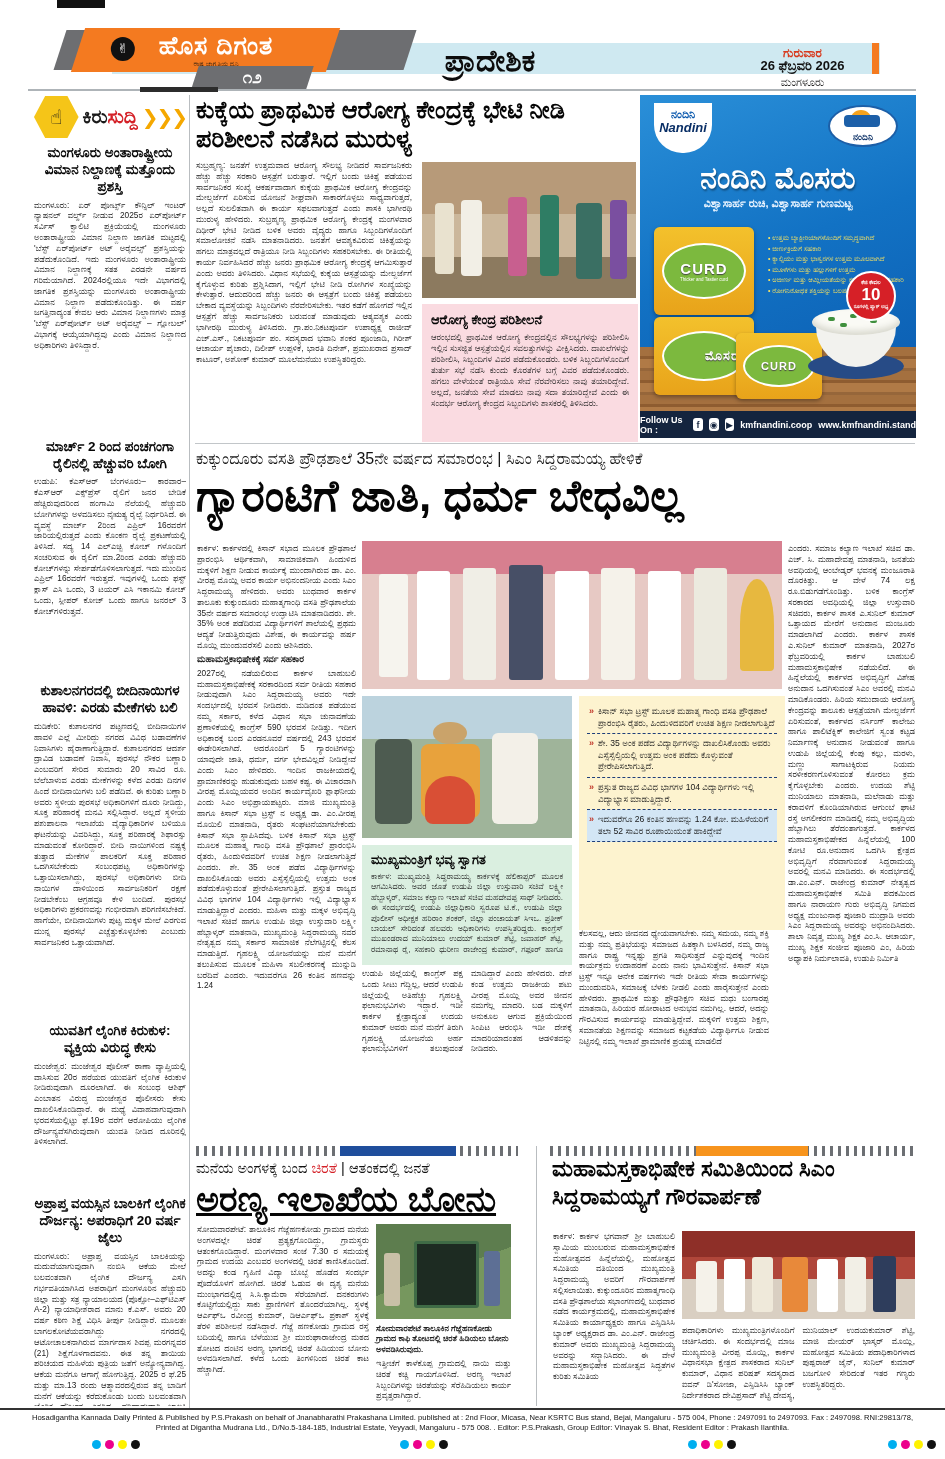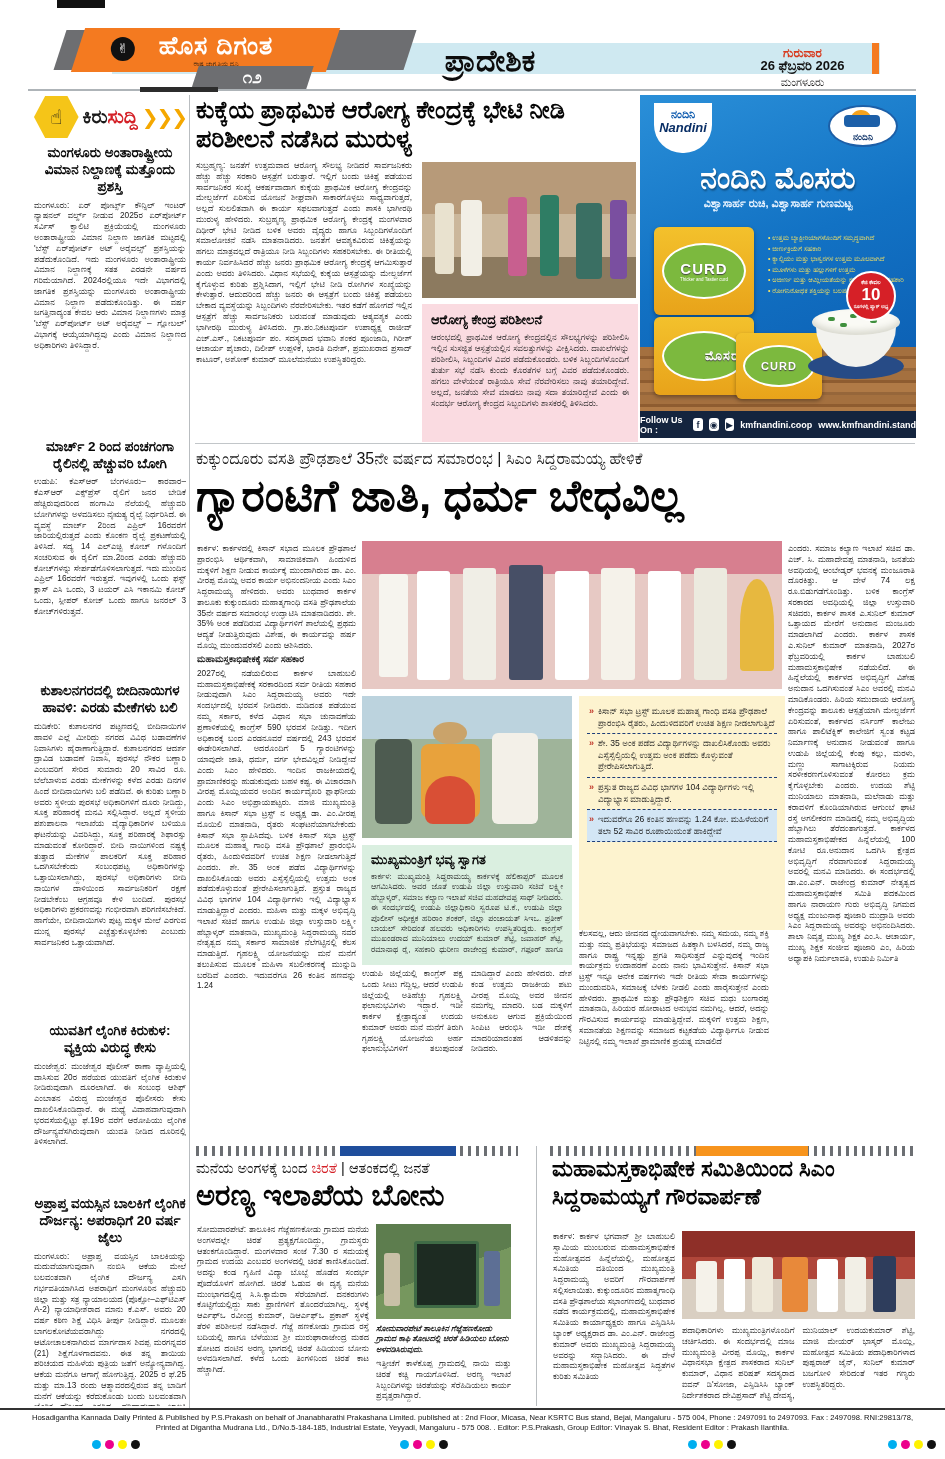--- a/index.html
+++ b/index.html
@@ -289,28 +289,28 @@
   <div class="abs hatch" style="left:196px;top:1146px;width:322px;">
     <div class="solidseg" style="left:144px;width:116px;background:#1f4e9c;"></div>
   </div>
   <div class="abs hatch" style="left:550px;top:1146px;width:365px;">
     <div class="solidseg" style="left:146px;width:112px;background:#f7941d;"></div>
   </div>
   <div class="abs vline" style="left:536px;top:1146px;height:260px;"></div>
 
   <div class="abs" style="left:196px;top:1160px;width:322px;height:246px;overflow:hidden;">
     <div class="kicker" style="font-size:14.5px;"><span>ಮನೆಯ ಅಂಗಳಕ್ಕೆ ಬಂದ </span><span style="color:#d42027;">ಚಿರತೆ</span><span> | ಆತಂಕದಲ್ಲಿ ಜನತೆ</span></div>
-    <div class="headline" style="font-size:29px;margin-top:2px;">ಅರಣ್ಯ ಇಲಾಖೆಯ ಬೋನು</div>
+    <div class="headline" style="font-size:35px;margin-top:2px;text-decoration:underline;">ಅರಣ್ಯ ಇಲಾಖೆಯ ಬೋನು</div>
     <div class="bodytxt" style="position:absolute;left:1px;top:64px;width:172px;height:182px;">ಸೋಮವಾರಪೇಟೆ: ತಾಲೂಕಿನ ಗೆಜ್ಜೆಹಣಕೋಡು ಗ್ರಾಮದ ಮನೆಯ ಅಂಗಳದಲ್ಲೇ ಚಿರತೆ ಪ್ರತ್ಯಕ್ಷಗೊಂಡಿದ್ದು, ಗ್ರಾಮಸ್ಥರು ಆತಂಕಗೊಂಡಿದ್ದಾರೆ. ಮಂಗಳವಾರ ಸಂಜೆ 7.30 ರ ಸಮಯಕ್ಕೆ ಗ್ರಾಮದ ಉದಯ ಎಂಬವರ ಅಂಗಳದಲ್ಲಿ ಚಿರತೆ ಕಾಣಿಸಿಕೊಂಡಿದೆ. ಅದನ್ನು ಕಂಡ ಗೃಹಿಣಿ ವಿದ್ಯಾ ಬೊಬ್ಬೆ ಹೊಡೆದ ಸಂದರ್ಭ ಪೊದೆಯೊಳಗೆ ಹೋಗಿದೆ. ಚಿರತೆ ಓಡುವ ಈ ದೃಶ್ಯ ಮನೆಯ ಮುಂಭಾಗದಲ್ಲಿದ್ದ ಸಿ.ಸಿ.ಕ್ಯಾಮೆರಾ ಸೆರೆಯಾಗಿದೆ. ದನಕರುಗಳು ಕೊಟ್ಟಿಗೆಯಲ್ಲಿದ್ದು ಸಾಕು ಪ್ರಾಣಿಗಳಿಗೆ ತೊಂದರೆಯಾಗಿಲ್ಲ. ಸ್ಥಳಕ್ಕೆ ಆರ್ಎಫ್ಒ ರವೀಂದ್ರ ಕುಮಾರ್, ಡಿಆರ್ಎಫ್ಒ ಪ್ರಕಾಶ್ ಸ್ಥಳಕ್ಕೆ ತೆರಳಿ ಪರಿಶೀಲನೆ ನಡೆಸಿದ್ದಾರೆ. ಗೆಜ್ಜೆ ಹಣಕೋಡು ಗ್ರಾಮದ ರಸ್ತೆ ಬದಿಯಲ್ಲಿ ಹಾಗೂ ಬೆಳೆಯುವ ಶ್ರೀ ಮುರುಘಾರಾಜೇಂದ್ರ ಮಠದ ತೋಟದ ದಂಟಿನ ಅರಣ್ಯ ಭಾಗದಲ್ಲಿ ಚಿರತೆ ಹಿಡಿಯುವ ಬೋನು ಅಳವಡಿಸಲಾಗಿದೆ. ಕಳೆದ ಒಂದು ತಿಂಗಳಿನಿಂದ ಚಿರತೆ ಕಾಟ ಹೆಚ್ಚಾಗಿದೆ.</div>
     <div class="ph" style="left:180px;top:64px;width:135px;height:95px;background:linear-gradient(160deg,#5d7d4e 0 50%,#76975e 50% 100%);">
       <div class="strip" style="left:28%;top:18%;width:44%;height:64%;background:#1d2b22;border:3px solid #3f6b46;border-radius:3px;"></div>
       <div class="strip" style="left:6%;top:30%;width:12%;height:56%;background:#c9c0a7;border-radius:3px;"></div>
       <div class="strip" style="left:80%;top:28%;width:12%;height:58%;background:#5d6f95;border-radius:3px;"></div>
     </div>
-    <div class="caption" style="position:absolute;left:180px;top:164px;width:135px;font-style:italic;">ಸೋಮವಾರಪೇಟೆ ತಾಲೂಕಿನ ಗೆಜ್ಜೆಹಣಕೋಡು ಗ್ರಾಮದ ಕಾಫಿ ತೋಟದಲ್ಲಿ ಚಿರತೆ ಹಿಡಿಯಲು ಬೋನು ಅಳವಡಿಸಿರುವುದು.</div>
+    <div class="caption" style="position:absolute;left:180px;top:164px;width:135px;">ಸೋಮವಾರಪೇಟೆ ತಾಲೂಕಿನ ಗೆಜ್ಜೆಹಣಕೋಡು ಗ್ರಾಮದ ಕಾಫಿ ತೋಟದಲ್ಲಿ ಚಿರತೆ ಹಿಡಿಯಲು ಬೋನು ಅಳವಡಿಸಿರುವುದು.</div>
     <div class="bodytxt" style="position:absolute;left:180px;top:198px;width:135px;height:48px;">ಇತ್ತೀಚೆಗೆ ಕಾಳೆಕೊಪ್ಪ ಗ್ರಾಮದಲ್ಲಿ ನಾಯಿ ಮತ್ತು ಚಿರತೆ ಕಚ್ಚಿ ಗಾಯಗೊಳಿಸಿದೆ. ಅರಣ್ಯ ಇಲಾಖೆ ಸಿಬ್ಬಂದಿಗಳನ್ನು ಚಿರತೆಯನ್ನು ಸೆರೆಹಿಡಿಯಲು ಕಾರ್ಯ ಪ್ರವೃತ್ತರಾಗಿದ್ದಾರೆ.</div>
   </div>
 
   <div class="abs" style="left:552px;top:1155px;width:363px;height:251px;overflow:hidden;">
     <div class="headline" style="font-size:22px;line-height:1.25;">ಮಹಾಮಸ್ತಕಾಭಿಷೇಕ ಸಮಿತಿಯಿಂದ ಸಿಎಂ ಸಿದ್ದರಾಮಯ್ಯಗೆ ಗೌರವಾರ್ಪಣೆ</div>
     <div class="bodytxt" style="position:absolute;left:1px;top:76px;width:122px;height:174px;">ಕಾರ್ಕಳ: ಕಾರ್ಕಳ ಭಗವಾನ್ ಶ್ರೀ ಬಾಹುಬಲಿ ಸ್ವಾಮಿಯ ಮುಂಬರುವ ಮಹಾಮಸ್ತಕಾಭಿಷೇಕ ಮಹೋತ್ಸವದ ಹಿನ್ನೆಲೆಯಲ್ಲಿ, ಮಹೋತ್ಸವ ಸಮಿತಿಯ ವತಿಯಿಂದ ಮುಖ್ಯಮಂತ್ರಿ ಸಿದ್ದರಾಮಯ್ಯ ಅವರಿಗೆ ಗೌರವಾರ್ಪಣೆ ಸಲ್ಲಿಸಲಾಯಿತು. ಕುಕ್ಕುಂದೂರಿನ ಮಹಾತ್ಮಗಾಂಧಿ ವಸತಿ ಪ್ರೌಢಶಾಲೆಯ ಸಭಾಂಗಣದಲ್ಲಿ ಬುಧವಾರ ನಡೆದ ಕಾರ್ಯಕ್ರಮದಲ್ಲಿ, ಮಹಾಮಸ್ತಕಾಭಿಷೇಕ ಸಮಿತಿಯ ಕಾರ್ಯಾಧ್ಯಕ್ಷರು ಹಾಗೂ ಎಸ್ಸಿಡಿಸಿಸಿ ಬ್ಯಾಂಕ್ ಅಧ್ಯಕ್ಷರಾದ ಡಾ. ಎಂ.ಎನ್. ರಾಜೇಂದ್ರ ಕುಮಾರ್ ಅವರು ಮುಖ್ಯಮಂತ್ರಿ ಸಿದ್ದರಾಮಯ್ಯ ಅವರನ್ನು ಸನ್ಮಾನಿಸಿದರು. ಈ ವೇಳೆ ಮಹಾಮಸ್ತಕಾಭಿಷೇಕ ಮಹೋತ್ಸವ ಸಿದ್ಧತೆಗಳ ಕುರಿತು ಸಮಿತಿಯ</div>
     <div class="ph" style="left:130px;top:76px;width:233px;height:88px;background:linear-gradient(180deg,#8e2f28 0 30%,#b0463a 30% 55%,#d9cfc2 55% 100%);">
       <div class="strip" style="left:6%;top:34%;width:9%;height:58%;background:#f5f2ea;border-radius:3px;"></div>
       <div class="strip" style="left:18%;top:32%;width:9%;height:60%;background:#ffffff;border-radius:3px;"></div>
       <div class="strip" style="left:30%;top:30%;width:9%;height:62%;background:#efe9da;border-radius:3px;"></div>

